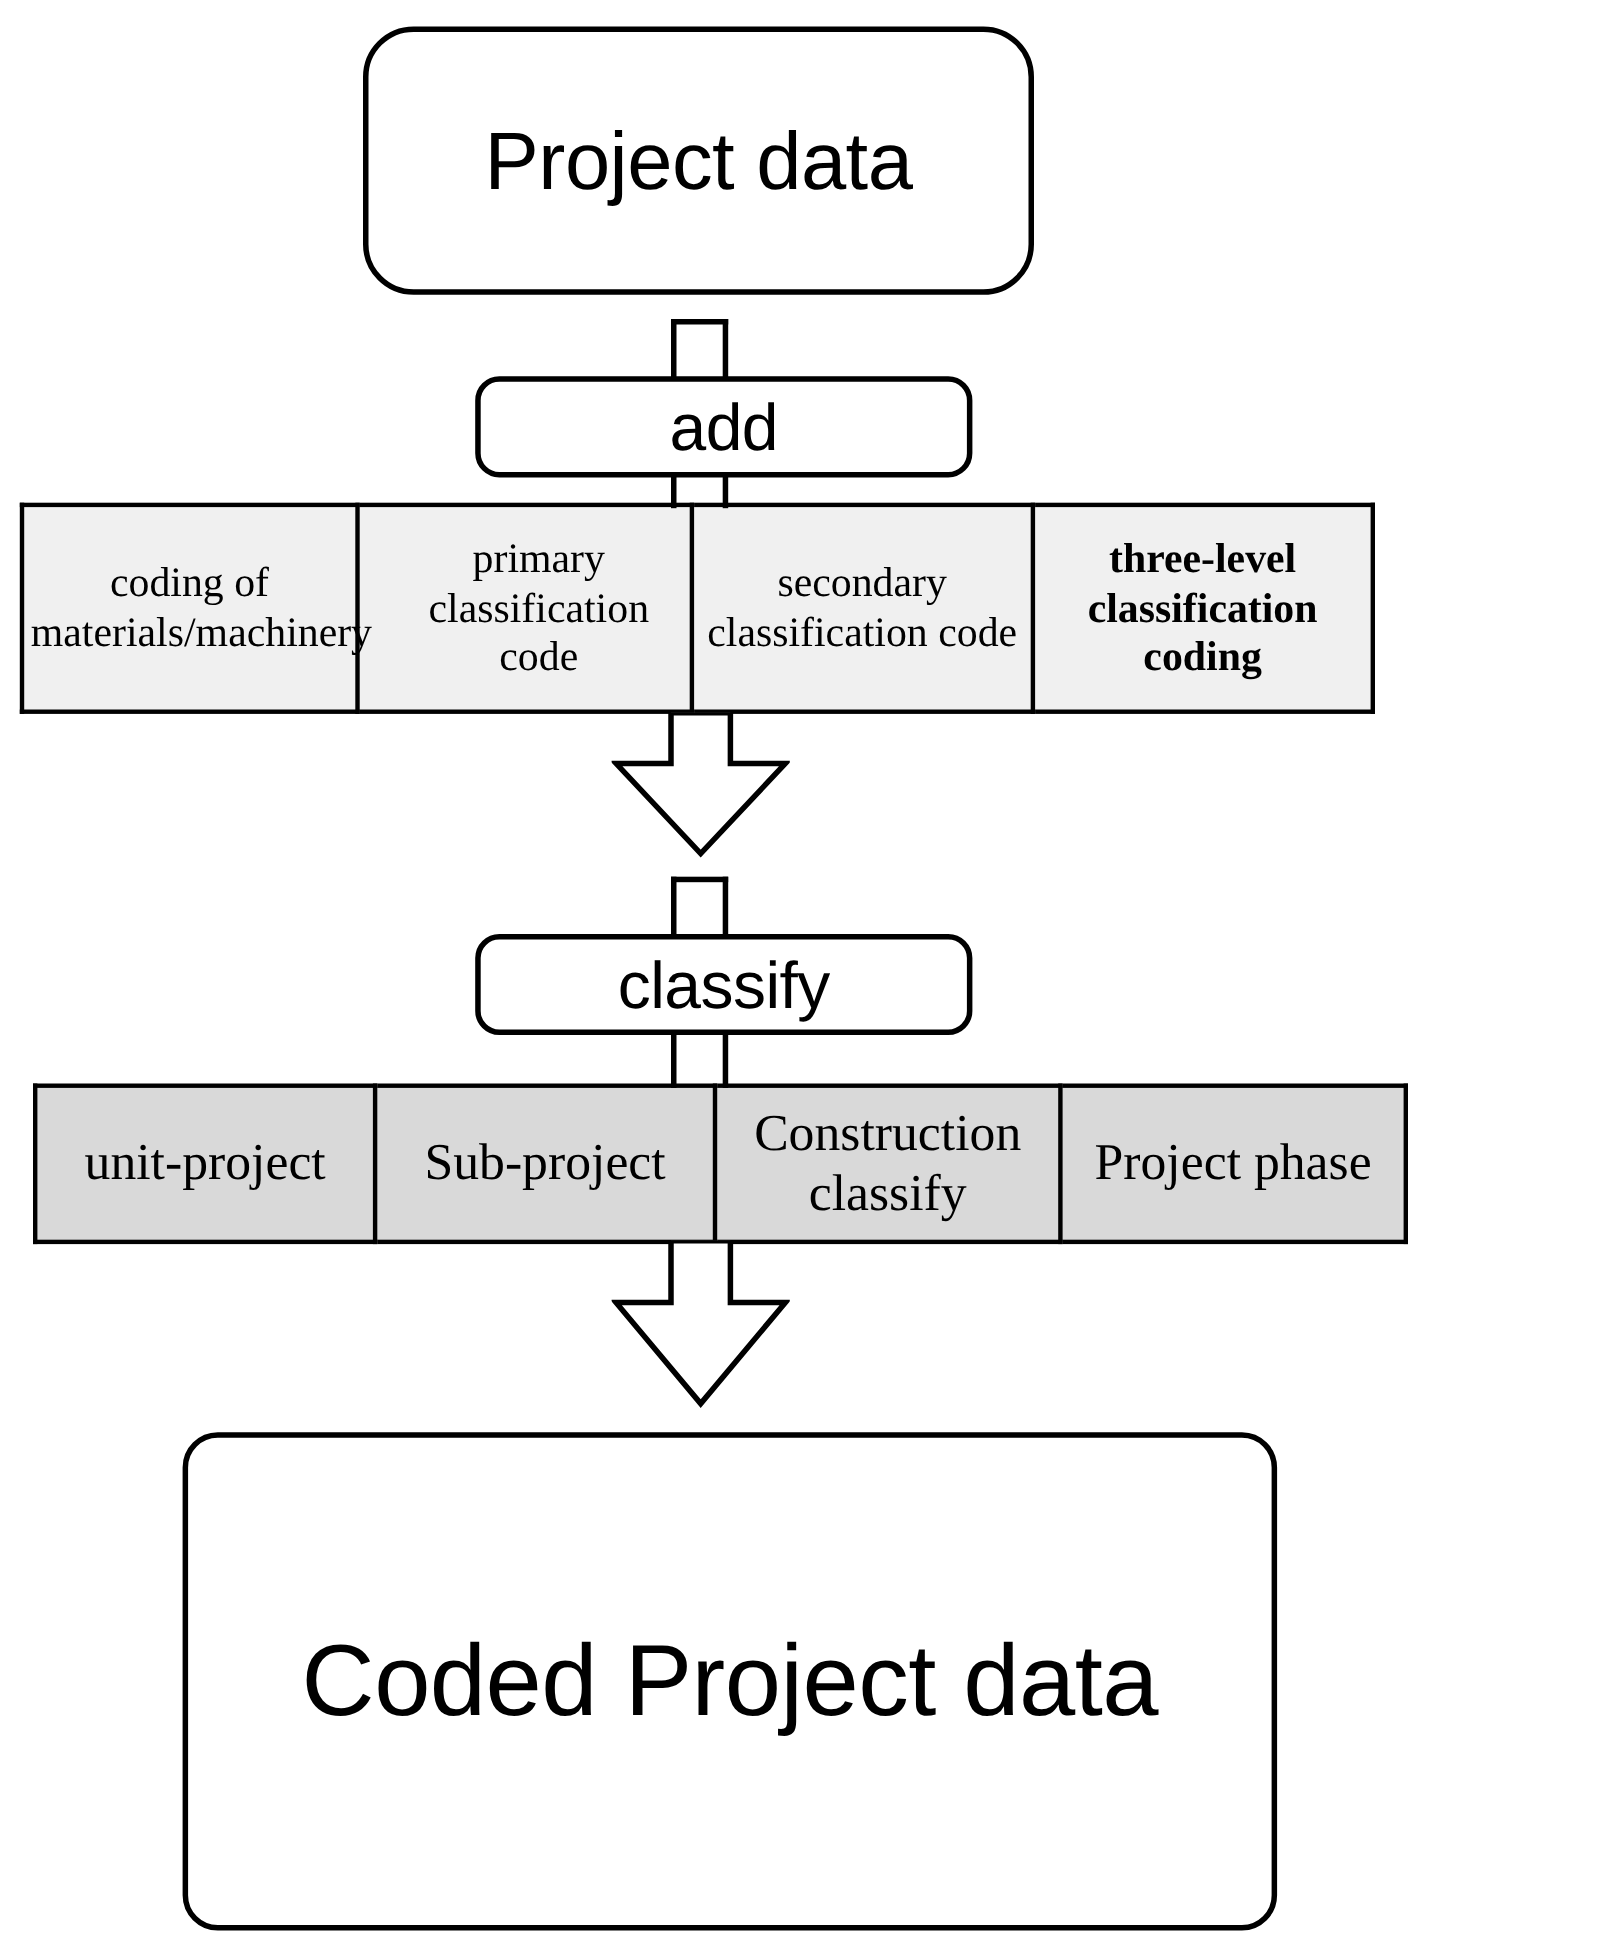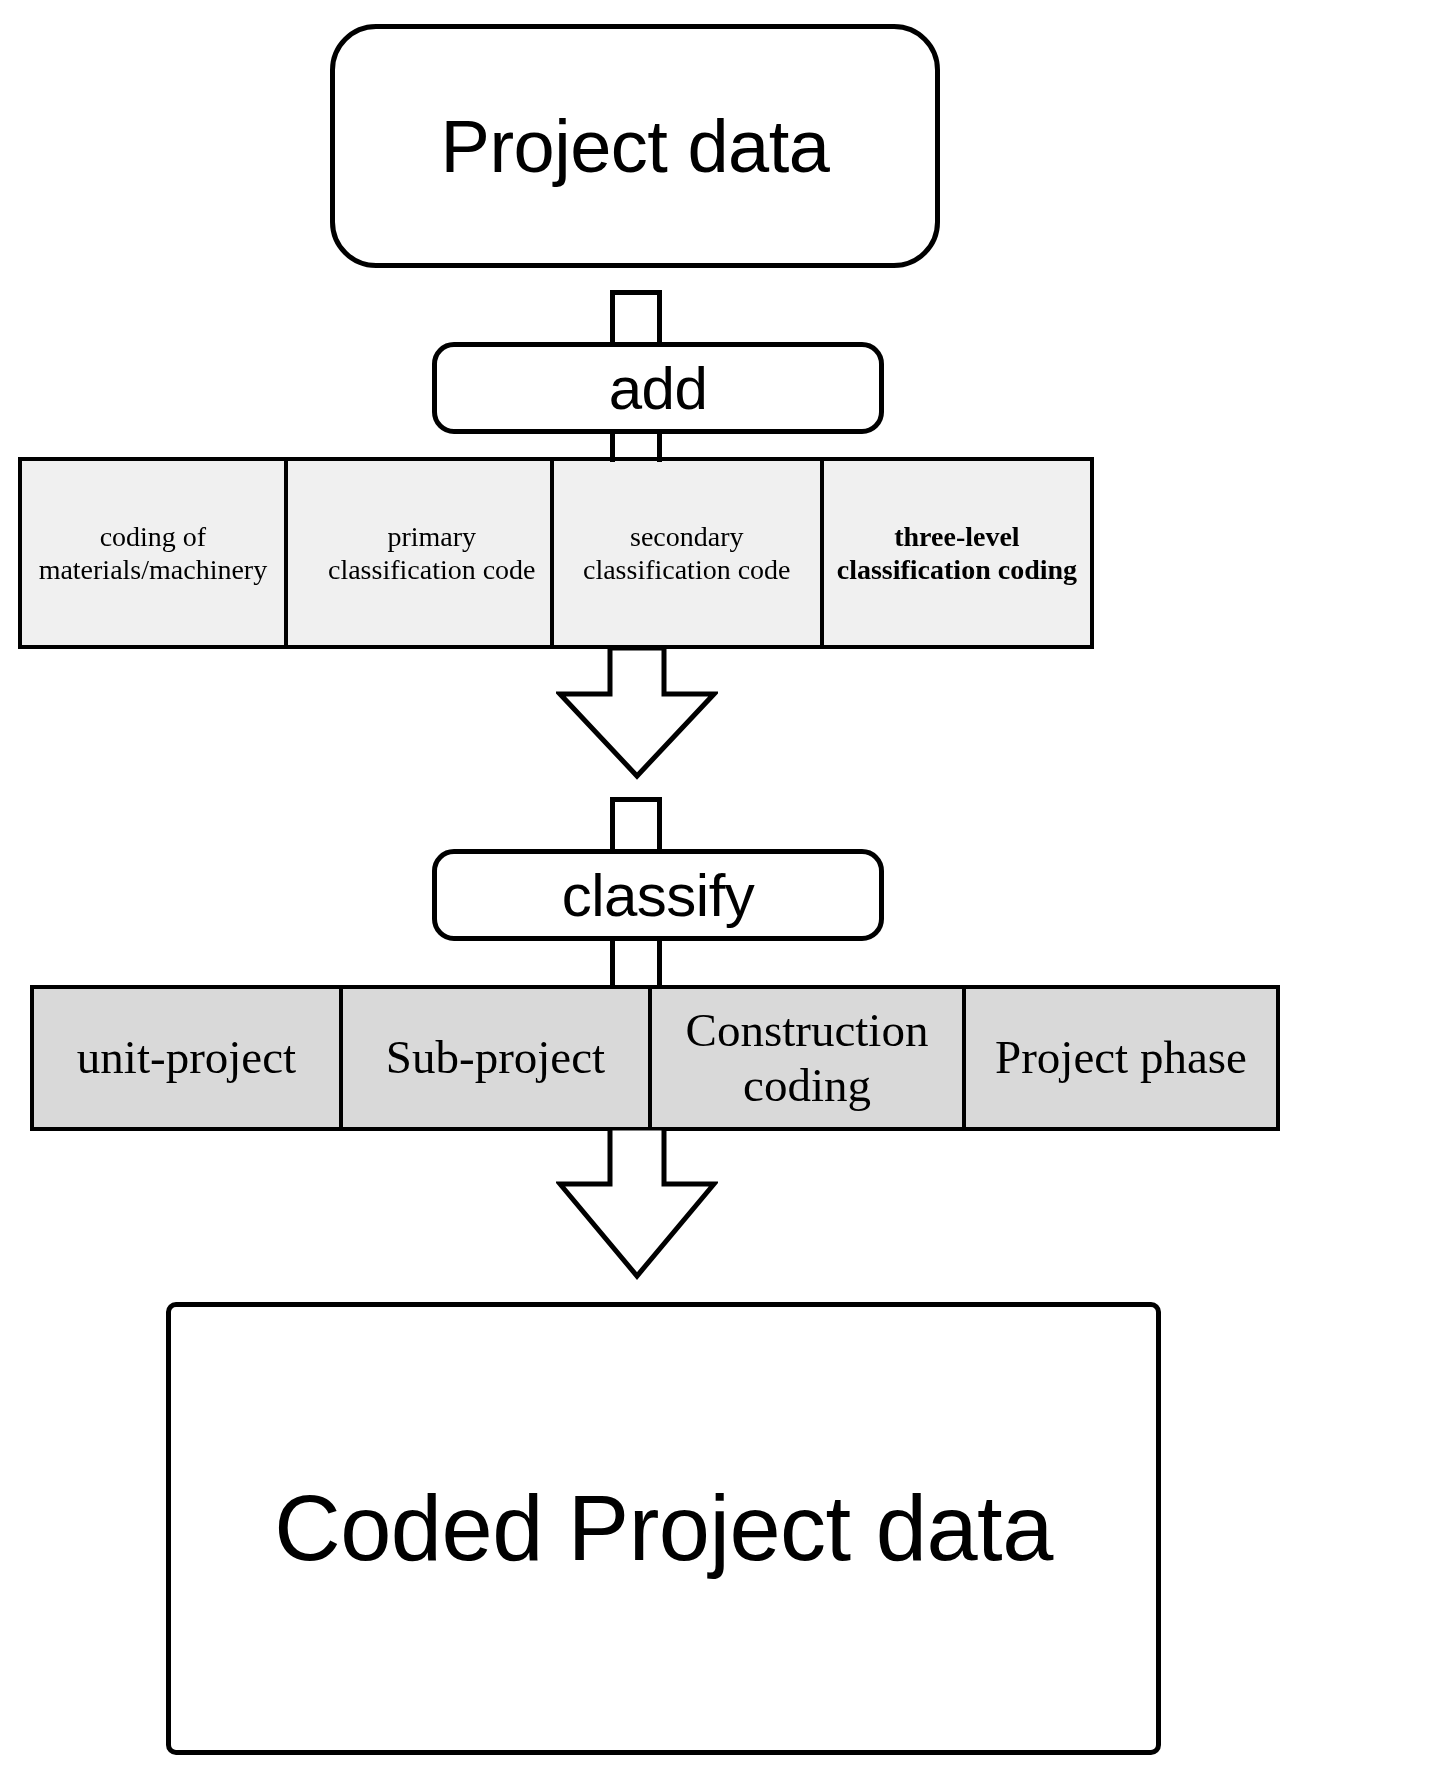--- a/index.html
+++ b/index.html
@@ -40,21 +40,21 @@
     height: 244px;
     font-size: 74px;
     border-radius: 46px;
   }
   #coded-project-data-box {
     left: 166px;
     top: 1302px;
     width: 995px;
     height: 453px;
     font-size: 92px;
-    border-radius: 10px;
+    border-radius: 32px;
   }
 
   
   .action-box {
     position: absolute;
     box-sizing: border-box;
     background: #ffffff;
     border: 5px solid #000000;
     border-radius: 22px;
     display: flex;
@@ -139,23 +139,23 @@
     border: 4px solid #000000;
     text-align: center;
     vertical-align: middle;
     line-height: 1.18;
     padding: 4px 6px;
     box-sizing: border-box;
   }
   #table-coding {
     left: 18px;
     top: 457px;
-    width: 1076px;
+    width: 1232px;
     height: 192px;
-    font-size: 28px;
+    font-size: 38px;
   }
   #table-coding td { background: #f0f0f0; }
   #table-coding td:nth-child(1) { width: 24.8%; }
   #table-coding td:nth-child(2) { width: 24.8%; padding-left: 32px; }
   #table-coding td:nth-child(3) { width: 25.2%; }
   #table-coding td:nth-child(4) { width: 25.2%; font-weight: bold; }
 
   #table-classification {
     left: 30px;
     top: 985px;
@@ -225,21 +225,21 @@
     <span>classify</span>
   </div>
 
   <div class="stub-down" id="stub-classify-down"></div>
 
   <table class="flow-table" id="table-classification">
     <tbody>
         <tr>
       <td>unit-project</td>
       <td>Sub-project</td>
-      <td>Construction coding</td>
+      <td>Construction classify</td>
       <td>Project phase</td>
     </tr>
   </tbody>
     </table>
 
   <svg class="block-arrow" id="arrow-two" viewBox="0 0 162 152">
     <polygon points="54,0 108,0 108,56 158,56 81,148 4,56 54,56" fill="#ffffff" stroke="#000000" stroke-width="5" stroke-linejoin="miter"></polygon>
   </svg>
 
   <div class="term-box" id="coded-project-data-box">

